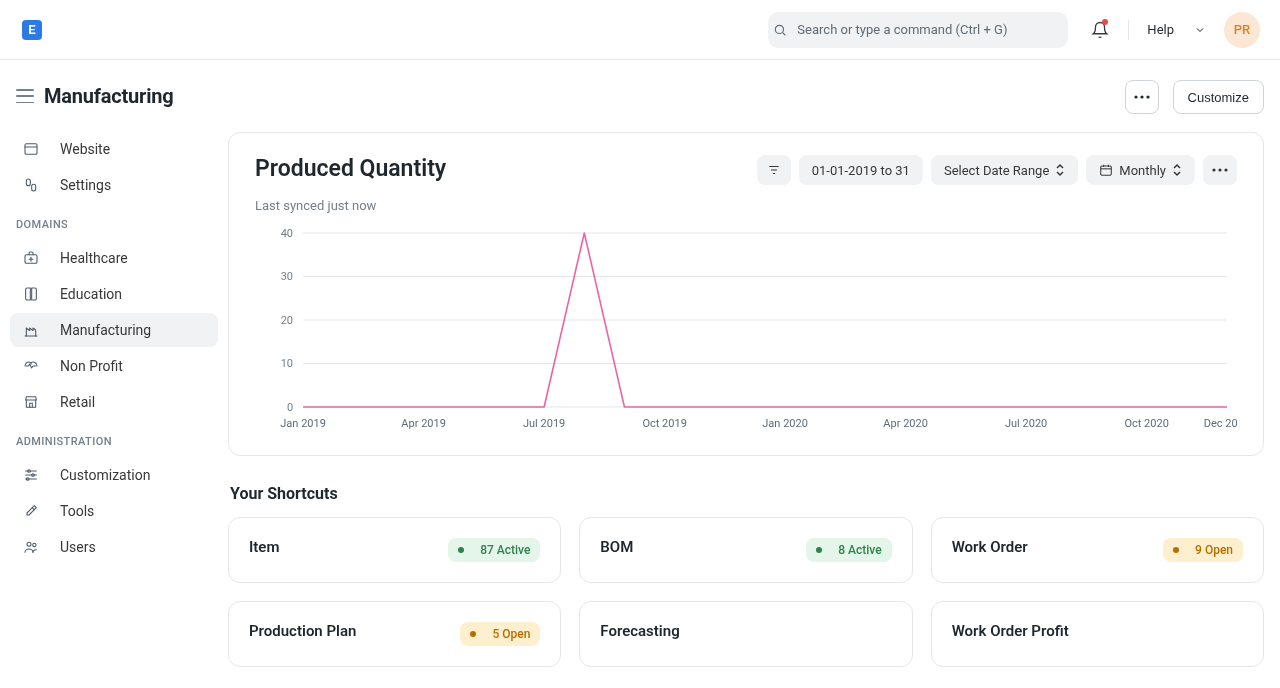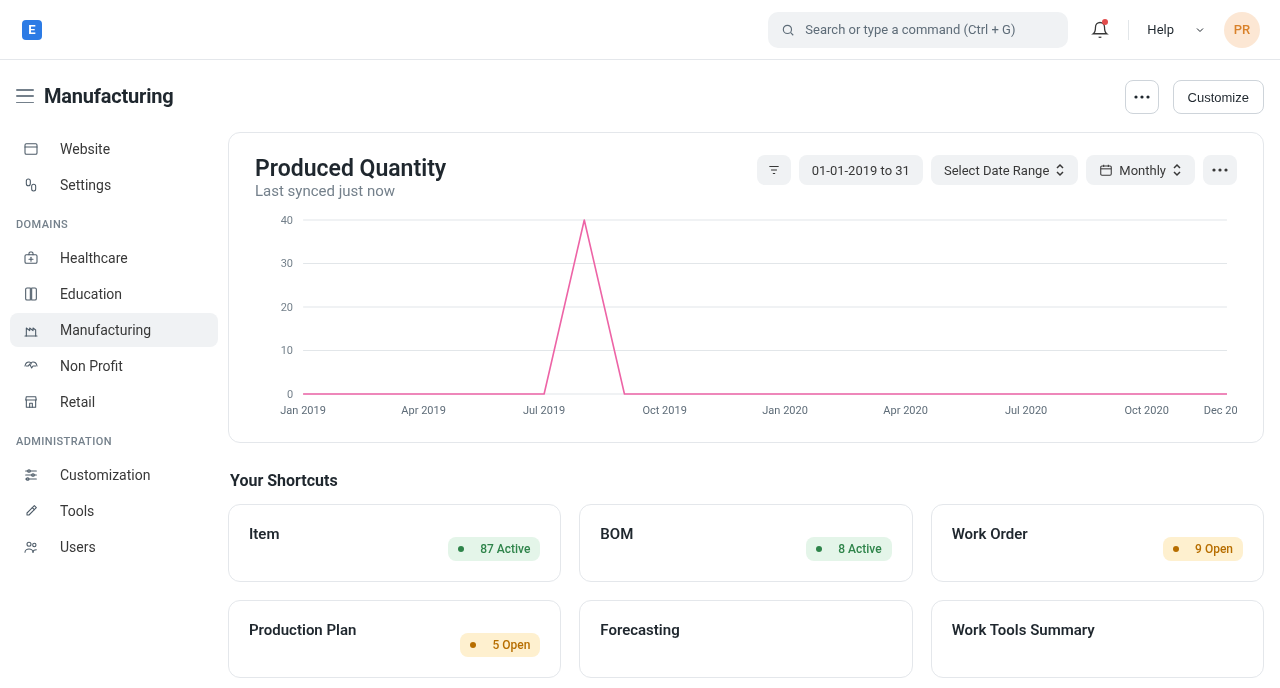--- a/index.html
+++ b/index.html
@@ -42,21 +42,21 @@
     padding:0 20px;
   }
   .logo{
     width:20px;height:20px;border-radius:4px;background:var(--blue-dark);
     display:flex;align-items:center;justify-content:center;color:#fff;font-weight:700;font-size:13px;
     margin-left:2px;
   }
   .navbar-spacer{flex:1;}
   .search{
     width:300px;height:36px;background:var(--gray-100);border-radius:10px;
-    display:flex;align-items:center;padding:0 12px;gap:10px;color:var(--gray-600);
+    display:flex;align-items:center;padding:0 4px;gap:10px;color:var(--gray-600);
     border:1px solid transparent;
   }
   .search svg{flex:0 0 auto;}
   .search-text{font-size:13px;}
   .nav-right{display:flex;align-items:center;gap:18px;margin-left:22px;}
   .icon-btn{width:20px;height:20px;display:flex;align-items:center;justify-content:center;color:var(--gray-800);position:relative;}
   .notif-dot{position:absolute;top:-1px;right:2px;width:6px;height:6px;background:#E24C4C;border-radius:50%;}
   .vsep{width:1px;height:20px;background:var(--gray-200);}
   .help{display:flex;align-items:center;gap:20px;font-size:13px;color:var(--gray-900);}
   .avatar{
@@ -104,35 +104,35 @@
     cursor:pointer;border:1px solid transparent;
   }
   .chip.icon-only{width:34px;padding:0;justify-content:center;}
   
   .card{
     border:1px solid var(--border);border-radius:12px;background:#fff;
   }
   .chart-card{padding:22px 26px 18px 26px;}
   .chart-head{display:flex;align-items:flex-start;justify-content:space-between;}
   .chart-title{font-size:23px;font-weight:600;}
-  .chart-sub{font-size:15px;color:var(--gray-500);margin-top:0;}
+  .chart-sub{font-size:13px;color:var(--gray-500);margin-top:16px;}
   .chart-controls{display:flex;align-items:center;gap:8px;}
   .chart-area{position:relative;height:210px;margin-top:14px;}
   .chart-svg{width:100%;height:100%;display:block;}
   .grid-line{stroke:var(--gray-200);stroke-width:1;}
   .y-label{font-size:11px;fill:var(--gray-500);text-anchor:end;}
   .x-label{font-size:11px;fill:var(--gray-600);text-anchor:middle;}
   .series-line{fill:none;stroke:var(--pink);stroke-width:1.6;stroke-linejoin:round;}
   
   .section-title{font-size:16px;font-weight:700;margin:28px 2px 14px 2px;}
   .shortcut-grid{display:grid;grid-template-columns:repeat(3,1fr);gap:18px;}
   .shortcut{padding:20px 20px;display:flex;justify-content:space-between;}
   .shortcut-name{font-size:15px;font-weight:600;}
   .badge{
-    font-size:12px;font-weight:500;border-radius:8px;padding:5px 10px;display:flex;align-items:center;gap:16px;margin-top:12px;
+    font-size:12px;font-weight:500;border-radius:8px;padding:5px 10px;display:flex;align-items:center;gap:16px;
   }
   .badge.green{background:var(--green-bg);color:var(--green);}
   .badge.orange{background:var(--orange-bg);color:var(--orange);}
   .badge .dot{width:6px;height:6px;border-radius:50%;}
   .badge.green .dot{background:var(--green);}
   .badge.orange .dot{background:var(--orange);}
   
   .main::-webkit-scrollbar,.sidebar::-webkit-scrollbar{width:0;}
   svg{display:block;}
 </style>
@@ -398,17 +398,17 @@
       <span class="shortcut-name">Production Plan</span>
           <span class="badge orange">
             <span class="dot"></span>
             <span>5 Open</span>
           </span>
     </div>
         <div class="card shortcut">
       <span class="shortcut-name">Forecasting</span>
     </div>
         <div class="card shortcut">
-      <span class="shortcut-name">Work Tools Summary</span>
+      <span class="shortcut-name">Work Order Profit</span>
     </div>
       </div>
   </main>
 </div>
 
 </body></html>

